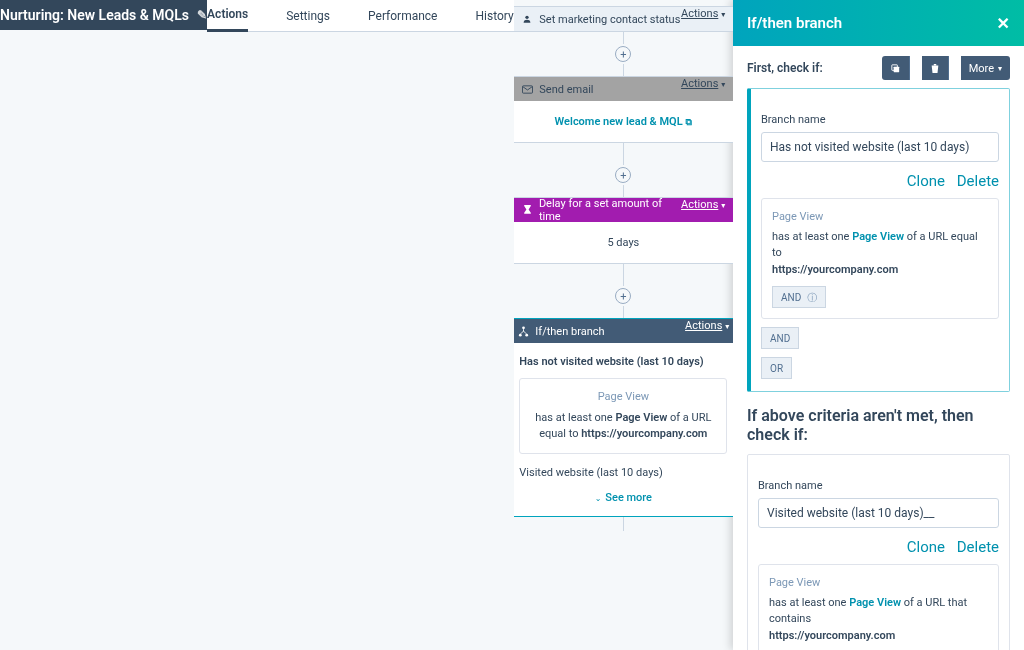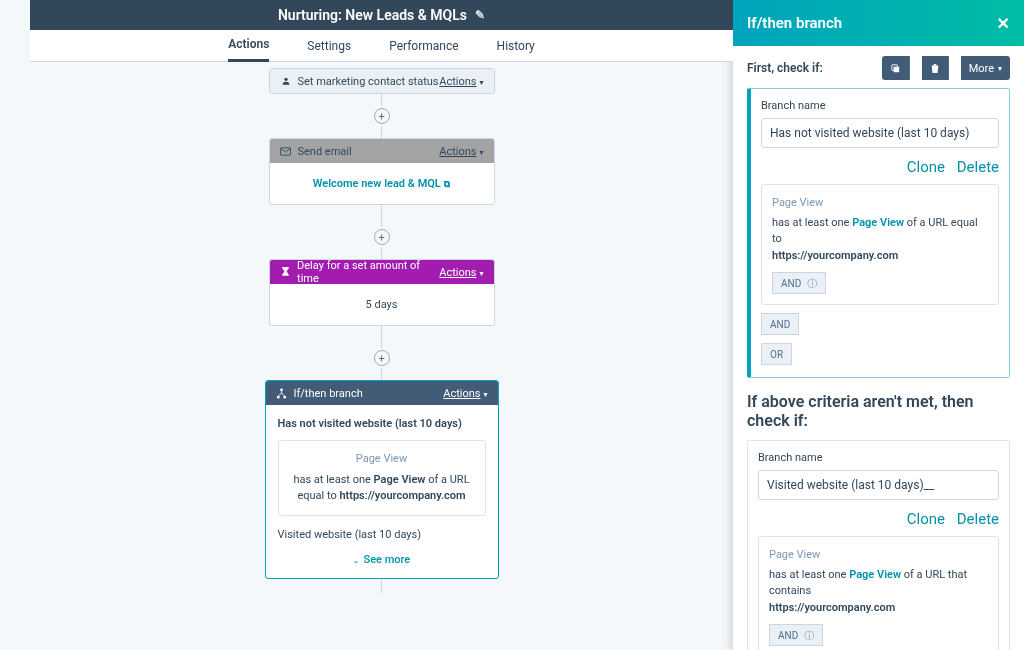--- a/index.html
+++ b/index.html
@@ -1,29 +1,29 @@
 <!DOCTYPE html>
 <html><head>
 <meta charset="utf-8">
 <style>
 * { box-sizing: border-box; margin: 0; padding: 0; font-family: -apple-system, BlinkMacSystemFont, "Segoe UI", Roboto, Helvetica, Arial, sans-serif; }
 body { background: #f5f8fa; overflow: hidden; }
 .app { display: flex; width: 1024px; height: 650px; }
-.main { flex: 1; display: flex; flex-direction: column; position: relative; padding-left: 30px; }
+.main { flex: 1; display: flex; flex-direction: row; position: relative; }
 .header { background: #33475b; height: 30px; display: flex; align-items: center; justify-content: center; color: #fff; font-size: 14px; font-weight: 600; }
 .header .title { margin-right: 8px; }
 .header .pencil { opacity: .8; font-size: 12px; }
 .tabs { background: #fff; height: 32px; display: flex; align-items: center; justify-content: center; gap: 38px; border-bottom: 1px solid #cbd6e2; font-size: 12px; color: #33475b; }
 .tab { height: 32px; display: flex; align-items: center; cursor: pointer; }
 .tab.active { border-bottom: 3px solid #33475b; font-weight: 600; }
 .canvas { flex: 1; overflow: auto; padding: 6px 0 20px; display: flex; flex-direction: column; align-items: center; }
 .connector { width: 1px; height: 12px; background: #cbd6e2; }
 .plus { width: 16px; height: 16px; border: 1px solid #99acc2; border-radius: 50%; display: flex; align-items: center; justify-content: center; font-size: 11px; color: #516f90; margin: 2px 0; }
 .card { width: 226px; border: 1px solid #cbd6e2; border-radius: 3px; background: #fff; overflow: hidden; }
-.card-head { height: 24px; display: flex; align-items: center; padding: 0 10px; font-size: 11px; color: #33475b; justify-content: space-between; }
+.card-head { height: 24px; display: flex; padding: 0 10px; font-size: 11px; color: #33475b; justify-content: space-between; }
 .card-head.light { background: #eaf0f6; }
 .card-head.dark { background: #a21caf; color: #fff; }
 .card-head .icon { width: 12px; height: 12px; margin-right: 6px; display: inline-flex; align-items: center; justify-content: center; font-size: 10px; }
 .card-head .left { display: flex; align-items: center; }
 .card-head .actions { font-size: 11px; text-decoration: underline; }
 .card-head .caret { margin-left: 3px; font-size: 8px; }
 .card-body { padding: 14px 10px; font-size: 11px; color: #33475b; text-align: center; }
 .card-body.link { color: #0091ae; font-weight: 600; }
 .card-body .ext { font-size: 9px; margin-left: 3px; }
 .card.wide { width: 234px; }
@@ -40,21 +40,21 @@
 .panel { width: 291px; background: #fff; box-shadow: -3px 0 8px rgba(0,0,0,.15); display: flex; flex-direction: column; }
 .panel-head { background: linear-gradient(90deg, #00a4bd, #00bda5); height: 46px; display: flex; align-items: center; justify-content: space-between; padding: 0 14px; color: #fff; font-weight: 600; font-size: 15px; }
 .panel-head .close { font-size: 16px; cursor: pointer; }
 .panel-body { flex: 1; overflow: auto; padding: 10px 14px 14px; font-size: 12px; color: #33475b; }
 .row1 { display: flex; align-items: center; justify-content: space-between; margin-bottom: 8px; }
 .actions-bar { display: flex; align-items: center; gap: 12px; }
 .actbtn { background: #425b76; color: #fff; height: 24px; display: flex; align-items: center; padding: 0 8px; font-size: 11px; border-right: 1px solid #516f90; cursor: pointer; }
 .actbtn:last-child { border-right: none; }
 .actbtn.first { border-radius: 3px 0 0 3px; }
 .actbtn.last { border-radius: 0 3px 3px 0; }
-.block { border: 1px solid #7fd1de; border-left: 4px solid #00a4bd; border-radius: 2px; padding: 10px 10px 12px; margin-bottom: 14px; }
+.block { border: 1px solid #7fd1de; border-left: 4px solid #00a4bd; border-radius: 2px; padding: 24px 10px 12px; margin-bottom: 14px; }
 .block.plain { border: 1px solid #dfe3eb; border-left: 1px solid #dfe3eb; }
 .block .lbl { font-size: 11px; color: #33475b; margin-bottom: 6px; }
 .block input[type=text] { width: 100%; height: 30px; border: 1px solid #cbd6e2; border-radius: 3px; padding: 0 8px; font-size: 12px; color: #33475b; }
 .links { text-align: right; font-size: 15px; margin: 10px 0 8px; }
 .links a { color: #0091ae; margin-left: 8px; text-decoration: none; cursor: pointer; }
 .crit { border: 1px solid #dfe3eb; border-radius: 3px; padding: 10px; font-size: 11px; line-height: 1.5; }
 .crit .ct { color: #7c98b6; margin-bottom: 3px; }
 .crit .pv { color: #0091ae; font-weight: 600; }
 .crit .url { font-weight: 600; }
 .pill { display: inline-flex; align-items: center; background: #eaf0f6; border: 1px solid #cbd6e2; border-radius: 0; height: 22px; padding: 0 8px; font-size: 10px; color: #516f90; margin-top: 8px; margin-right: 6px; }

